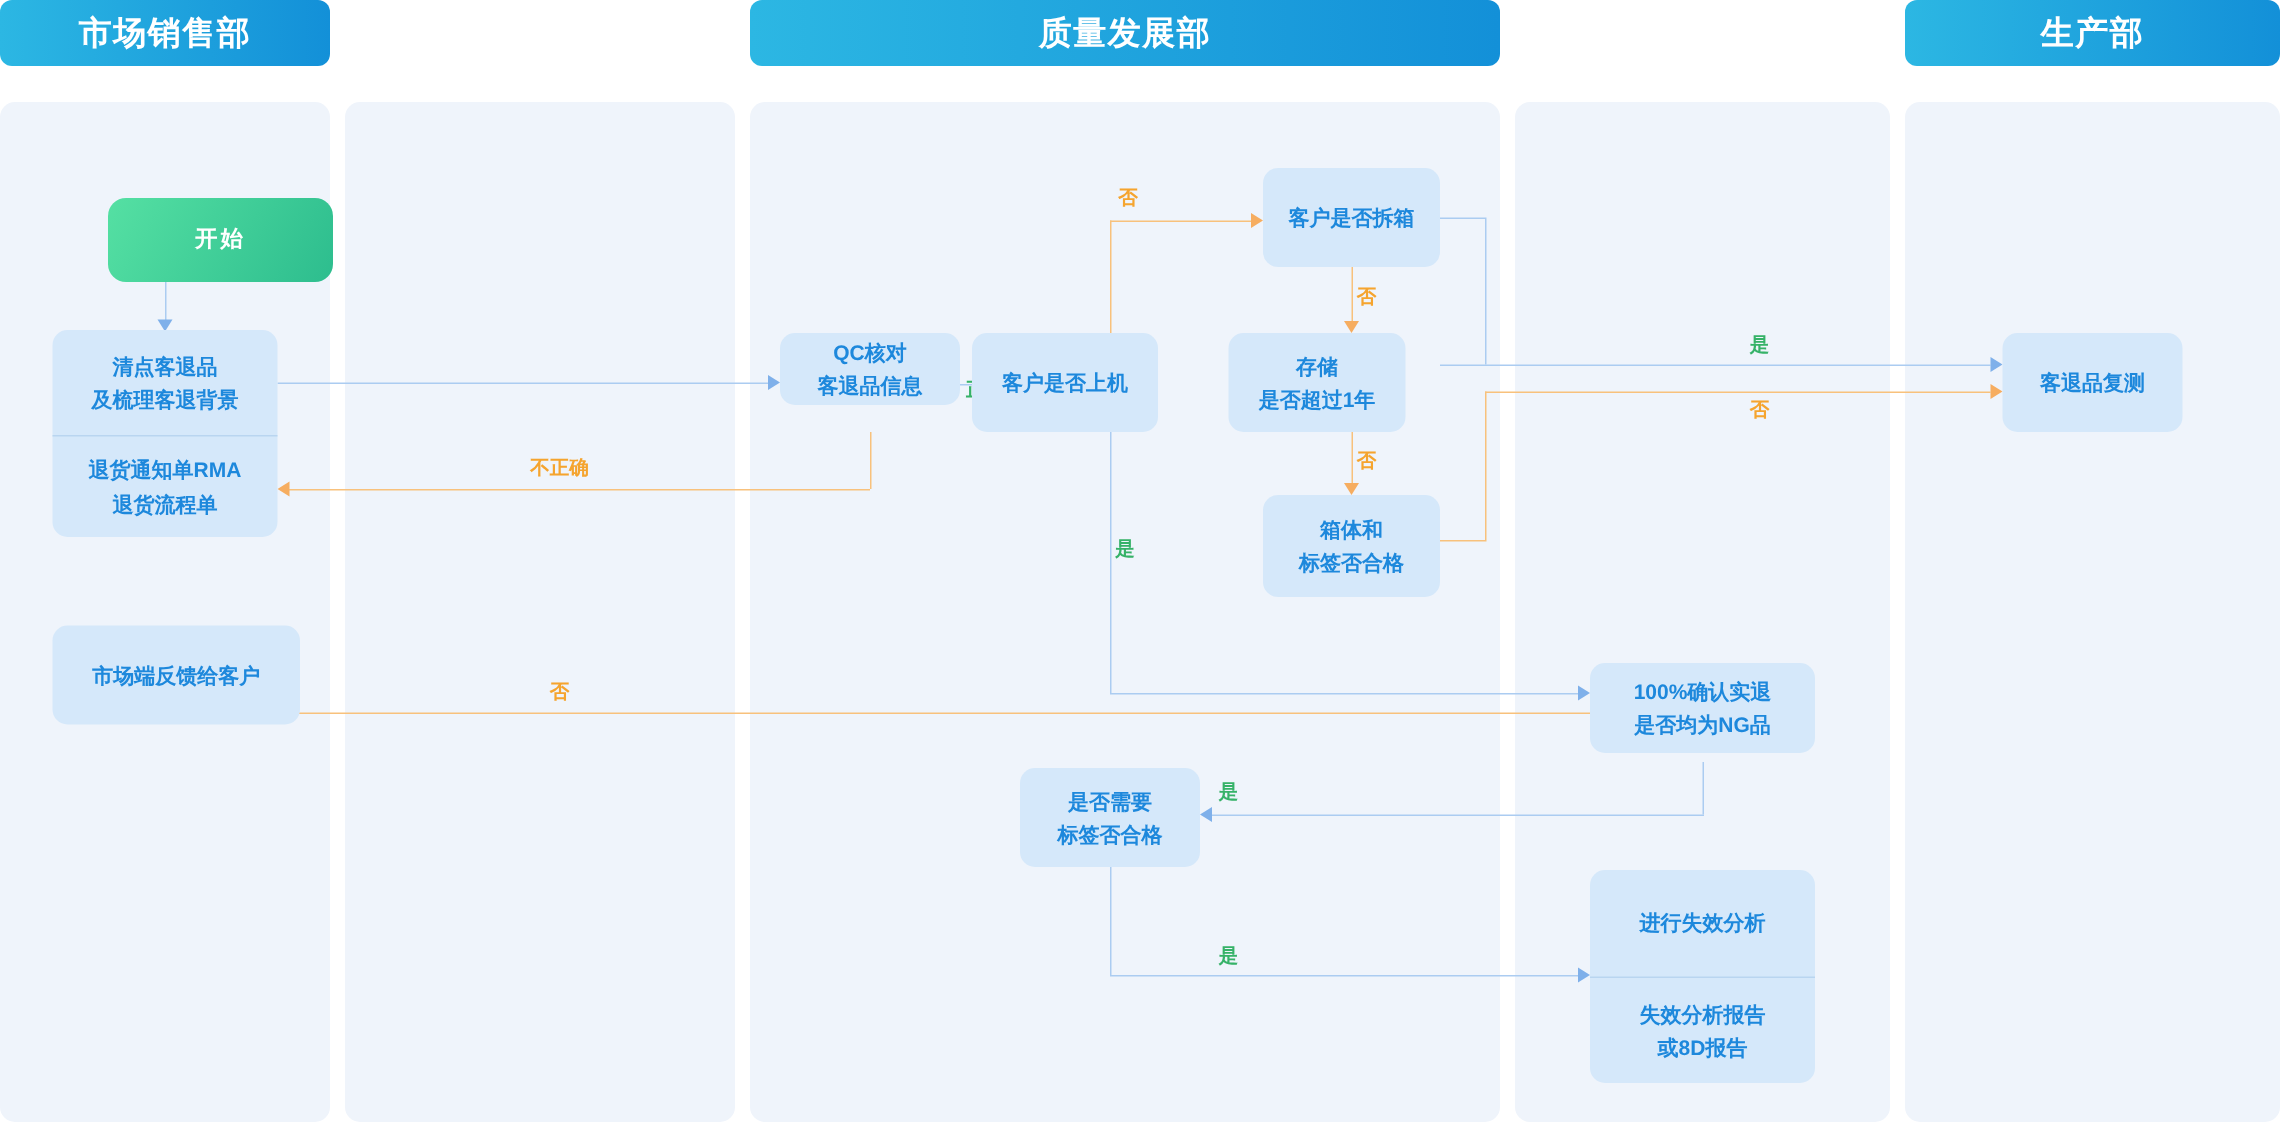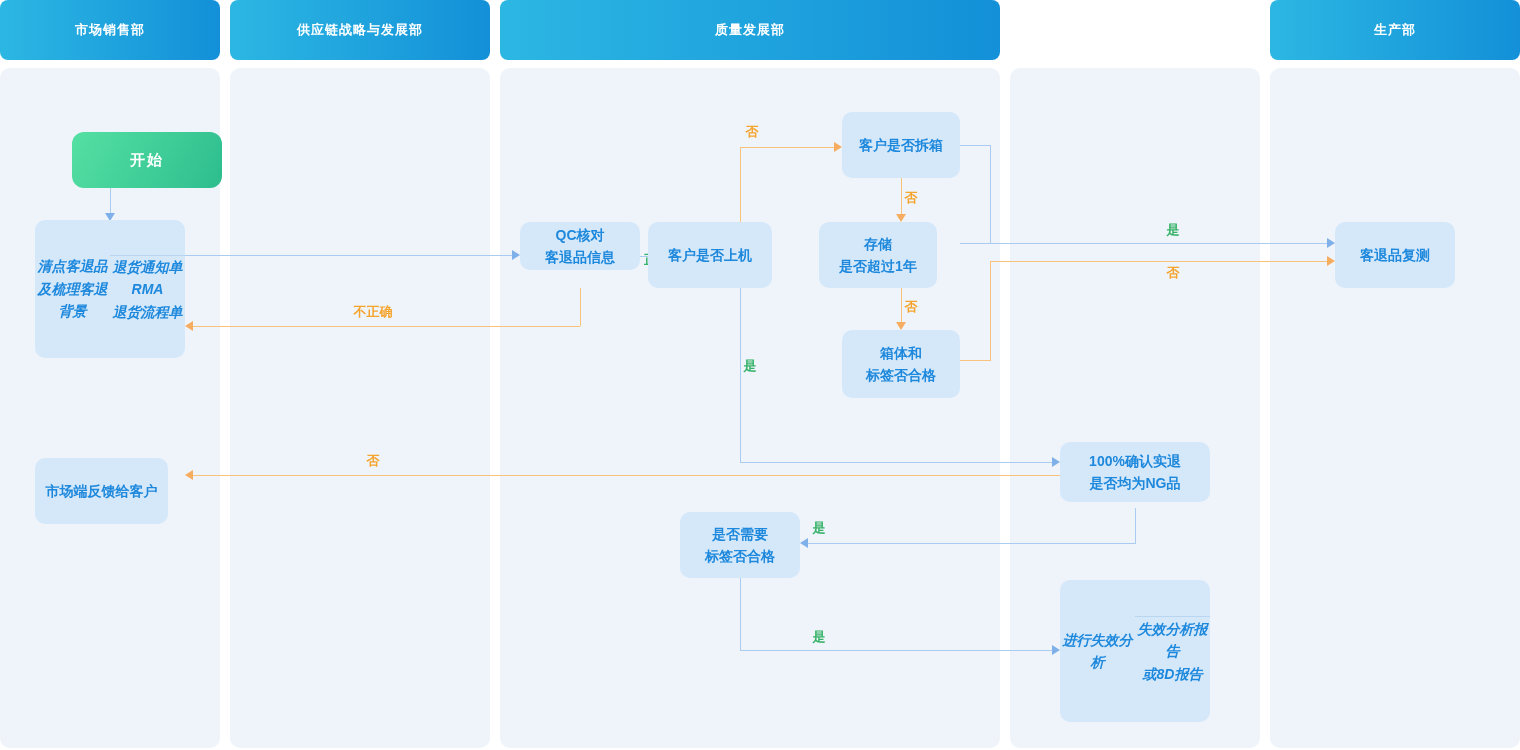--- a/index.html
+++ b/index.html
@@ -1,36 +1,36 @@
 <!DOCTYPE html>
 <html><head>
 <meta charset="utf-8">
 <style>
   html,body{margin:0;padding:0;background:#ffffff;}
   #stage{
     position:relative;width:1520px;height:750px;overflow:hidden;
     font-family:"Liberation Sans","DejaVu Sans",sans-serif;background:#ffffff;
   }
   .lane-header{
-    position:absolute;top:0;height:60px;border-radius:8px;
+    position:absolute;top:0;height:44px;border-radius:8px;
     background:linear-gradient(90deg,#2cb7e3,#1390d8);
-    color:#ffffff;font-size:13px;font-weight:bold;letter-spacing:1px;
+    color:#ffffff;font-size:22px;font-weight:bold;letter-spacing:1px;
     display:flex;align-items:center;justify-content:center;
   }
   .lane-body{
     position:absolute;top:68px;height:680px;border-radius:10px;
     background:#eff4fb;
   }
   .node{
     position:absolute;background:#d5e8fa;border-radius:10px;
     color:#1d88dc;font-weight:bold;font-size:14px;line-height:1.6;
     display:flex;align-items:center;justify-content:center;text-align:center;
     white-space:pre-line;
   }
-  .node.split{flex-direction:row;padding:0;font-style:italic;}
+  .node.split{flex-direction:column;padding:0;}
   .split .sect{
     width:100%;display:flex;align-items:center;justify-content:center;
     text-align:center;white-space:pre-line;box-sizing:border-box;
   }
   .split .sect.divided{border-top:1px solid #b9d5f0;}
   .node.start{
     background:linear-gradient(120deg,#55e0a3,#2dbd8e);
     color:#ffffff;font-size:15px;border-radius:12px;letter-spacing:2px;margin-left:37px;
   }
   .ln{position:absolute;}
@@ -49,21 +49,20 @@
   }
   .elb.g{color:#36b268;}
   .elb.o{color:#f5a42e;}
 </style>
 </head>
 <body>
 
 <div id="stage">
 
   <div class="lane-header" style="left:0;width:220px">市场销售部</div>
-  <div class="lane-header" style="left:230px;width:260px">供应链战略与发展部</div>
   <div class="lane-header" style="left:500px;width:500px">质量发展部</div>
   <div class="lane-header" style="left:1270px;width:250px">生产部</div>
 
   <div class="lane-body" style="left:0;width:220px"></div>
   <div class="lane-body" style="left:230px;width:260px"></div>
   <div class="lane-body" style="left:500px;width:500px"></div>
   <div class="lane-body" style="left:1010px;width:250px"></div>
   <div class="lane-body" style="left:1270px;width:250px"></div>
 
   <div class="ln lb" style="left:110px;top:188px;width:1px;height:26px"></div>
@@ -132,21 +131,21 @@
   <div class="node" style="left:842px;top:112px;width:118px;height:66px">客户是否拆箱</div>
 
   <div class="node" style="left:819px;top:222px;width:118px;height:66px">存储
 是否超过1年</div>
 
   <div class="node" style="left:842px;top:330px;width:118px;height:68px">箱体和
 标签否合格</div>
 
   <div class="node" style="left:1335px;top:222px;width:120px;height:66px">客退品复测</div>
 
-  <div class="node" style="left:35px;top:458px;width:133px;height:66px">市场端反馈给客户</div>
+  <div class="node" style="left:35px;top:417px;width:165px;height:66px">市场端反馈给客户</div>
 
   <div class="node" style="left:1060px;top:442px;width:150px;height:60px">100%确认实退
 是否均为NG品</div>
 
   <div class="node" style="left:680px;top:512px;width:120px;height:66px">是否需要
 标签否合格</div>
 
   <div class="node split" style="left:1060px;top:580px;width:150px;height:142px">
     <div class="sect" style="height:71px">进行失效分析</div>
     <div class="sect divided" style="height:71px">失效分析报告

